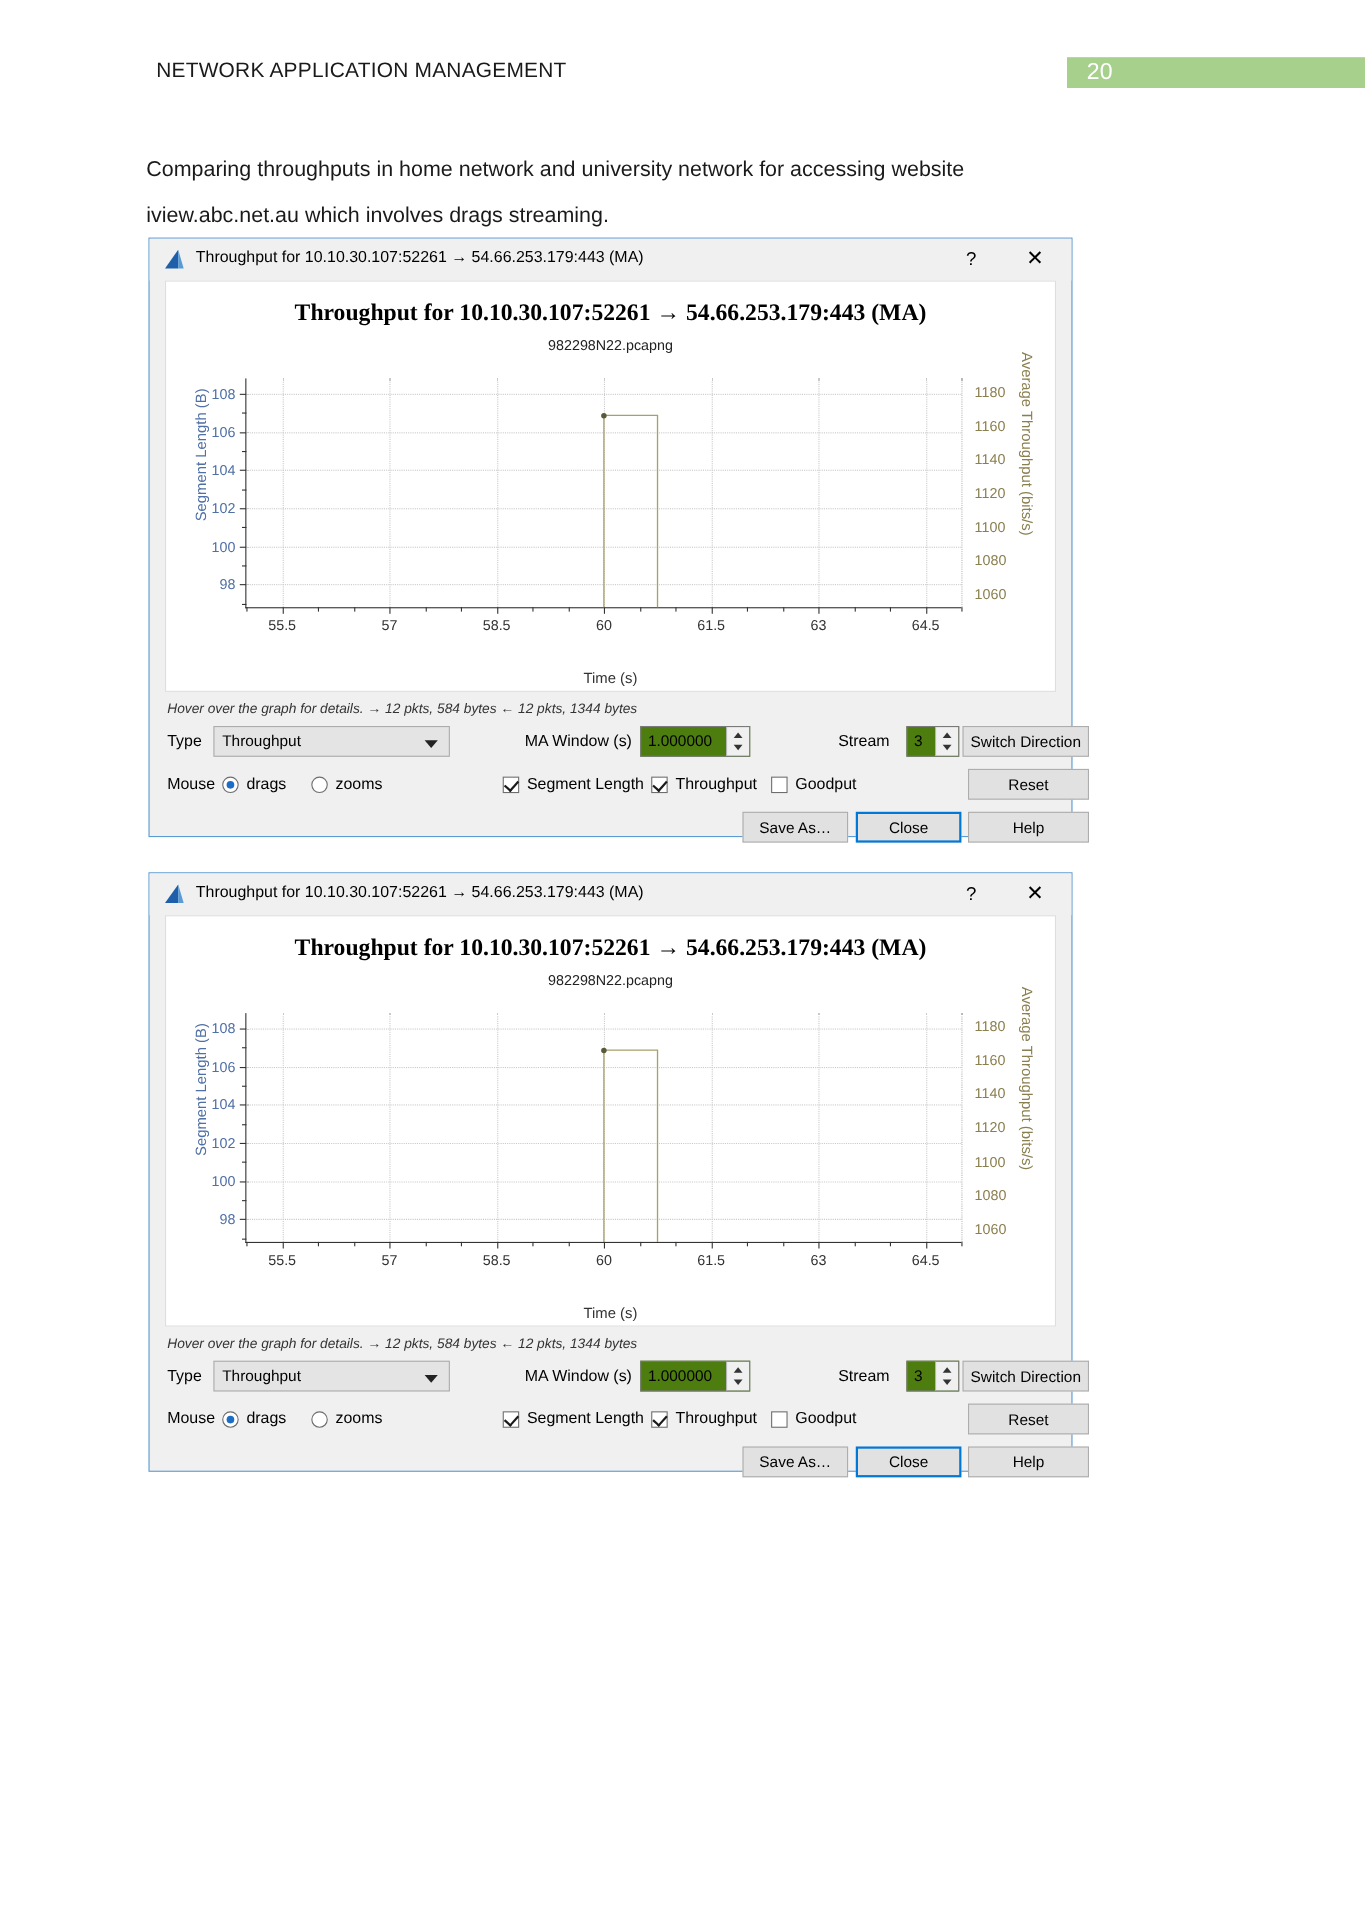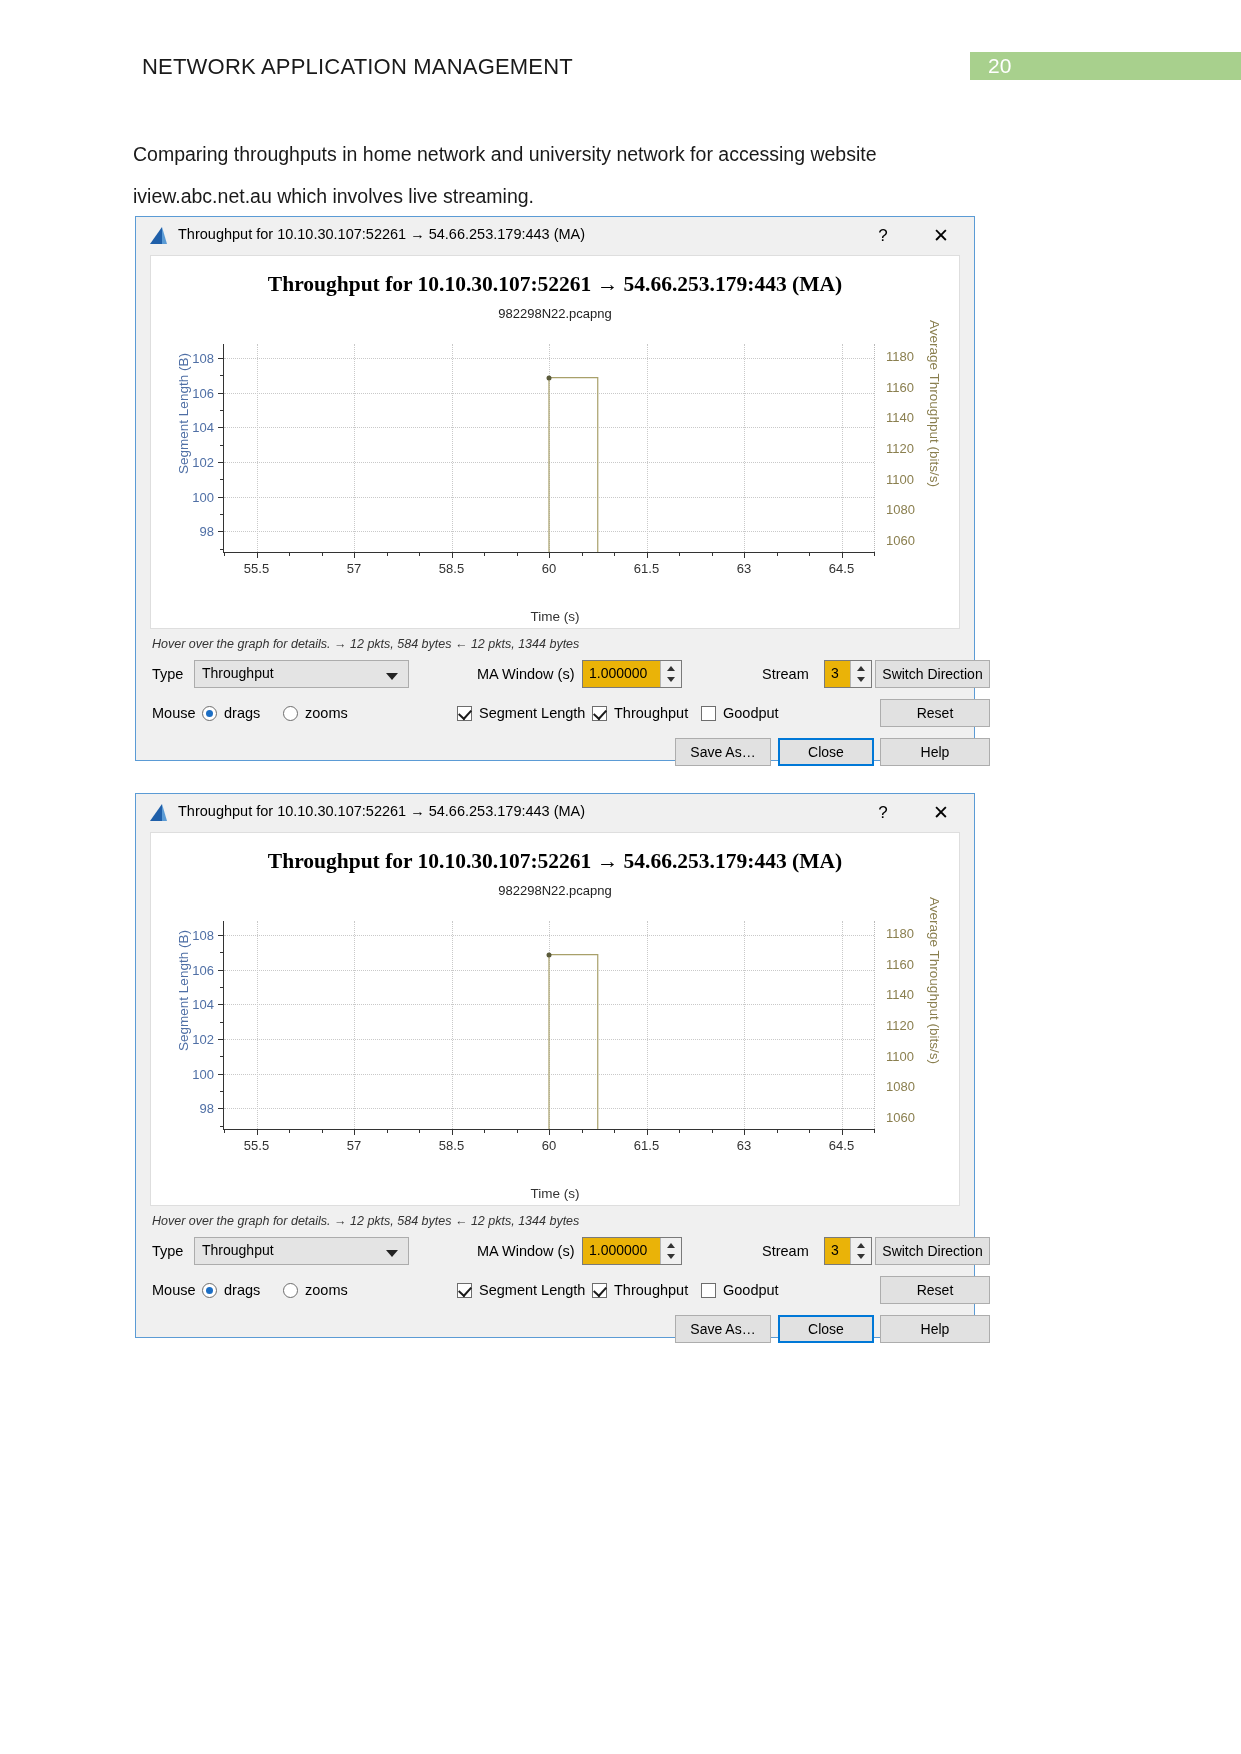--- a/index.html
+++ b/index.html
@@ -6,21 +6,21 @@
   body{
     width:1241px;height:1754px;background:#ffffff;
     font-family:"Liberation Sans",sans-serif;
     -webkit-font-smoothing:antialiased;
     position:relative;overflow:hidden;
   }
   
   .doc-header{position:absolute;top:52px;left:0;width:1241px;height:34px;}
   .doc-header-title{
     position:absolute;left:142px;top:2px;
-    font-size:22px;letter-spacing:.2px;color:#1a1a1a;font-weight:400;
+    font-size:19px;letter-spacing:.2px;color:#1a1a1a;font-weight:400;
     white-space:nowrap;
   }
   .page-badge{
     position:absolute;left:970px;top:0px;width:271px;height:28px;
     background:#a8d08d;
   }
   .page-badge-num{
     position:absolute;left:18px;top:2px;color:#ffffff;font-size:21px;font-weight:400;
   }
   
@@ -116,21 +116,21 @@
     position:absolute;height:28px;background:#e4e4e4;border:1px solid #acacac;
     box-sizing:border-box;
   }
   .combo-text{position:absolute;left:7px;top:4px;font-size:14px;color:#000;}
   .combo-arrow{
     position:absolute;right:10px;top:12px;width:0;height:0;
     border-left:6px solid transparent;border-right:6px solid transparent;
     border-top:7px solid #222;
   }
   .spin{
-    position:absolute;height:28px;background:#eab308;border:1px solid #7a7a7a;box-sizing:border-box;
+    position:absolute;height:28px;background:#4d7c0f;border:1px solid #7a7a7a;box-sizing:border-box;
   }
   .spin-text{position:absolute;left:6px;top:4px;font-size:14px;color:#000;}
   .spin-btns{
     position:absolute;right:0;top:0;width:20px;height:26px;background:#f0f0f0;
     border-left:1px solid #b5b5b5;
   }
   .spin-up,.spin-dn{position:absolute;left:50%;width:0;height:0;
     border-left:4px solid transparent;border-right:4px solid transparent;}
   .spin-up{top:5px;transform:translateX(-50%);border-bottom:5px solid #333;}
   .spin-dn{bottom:5px;transform:translateX(-50%);border-top:5px solid #333;}
@@ -151,21 +151,21 @@
 </head>
 <body>
 
 <div class="doc-header">
   <div class="doc-header-title">NETWORK APPLICATION MANAGEMENT</div>
   <div class="page-badge">
     <span class="page-badge-num">20</span>
   </div>
 </div>
 
-<div class="para">Comparing throughputs in home network and university network for accessing website iview.abc.net.au which involves live streaming.</div>
+<div class="para">Comparing throughputs in home network and university network for accessing website iview.abc.net.au which involves drags streaming.</div>
 
 <div class="dialog dlg1">
 
   <div class="titlebar">
     <svg class="shark-icon" viewBox="0 0 22 20">
       <path d="M2 18 L14 1 L14 18 Z" fill="#1f5fa9"></path>
       <path d="M14 1 L14 18 L19 18 Z" fill="#5b9bd5"></path>
     </svg>
     <div class="titlebar-text">Throughput for 10.10.30.107:52261 → 54.66.253.179:443 (MA)</div>
     <div class="tb-help">?</div>

